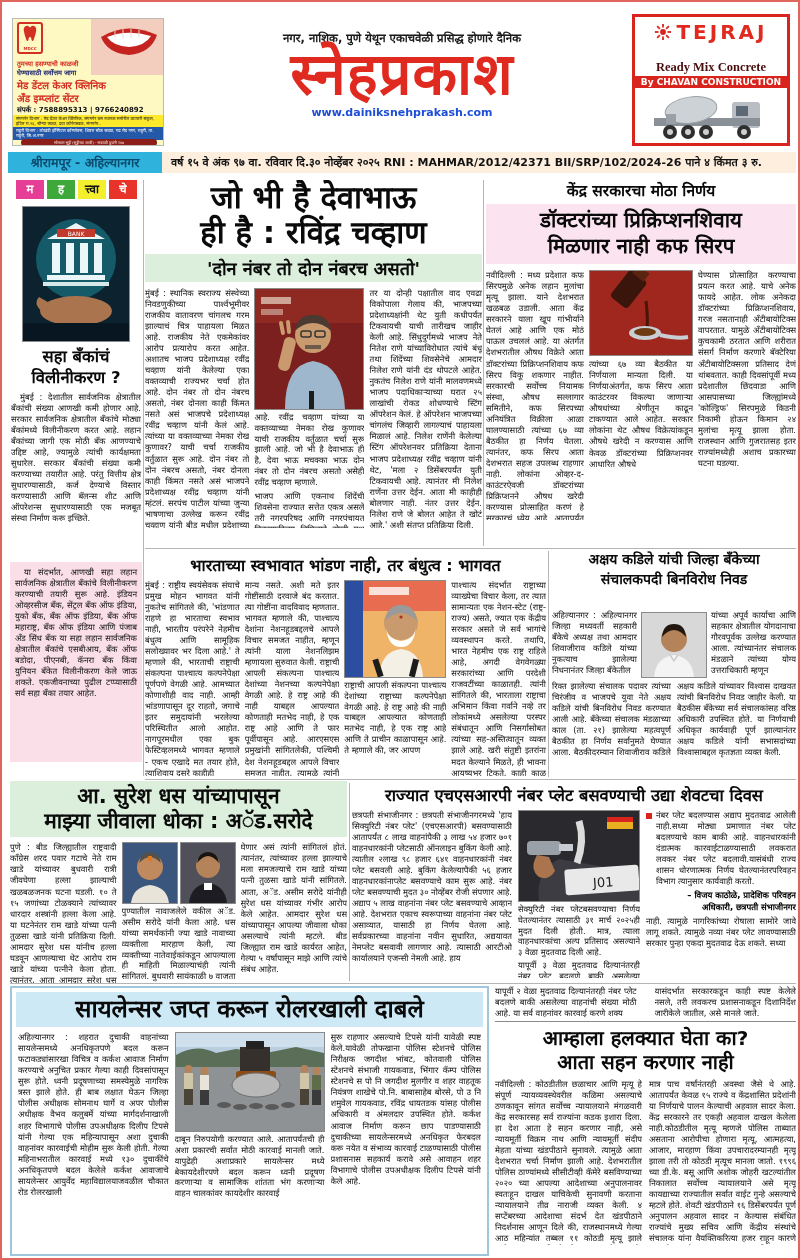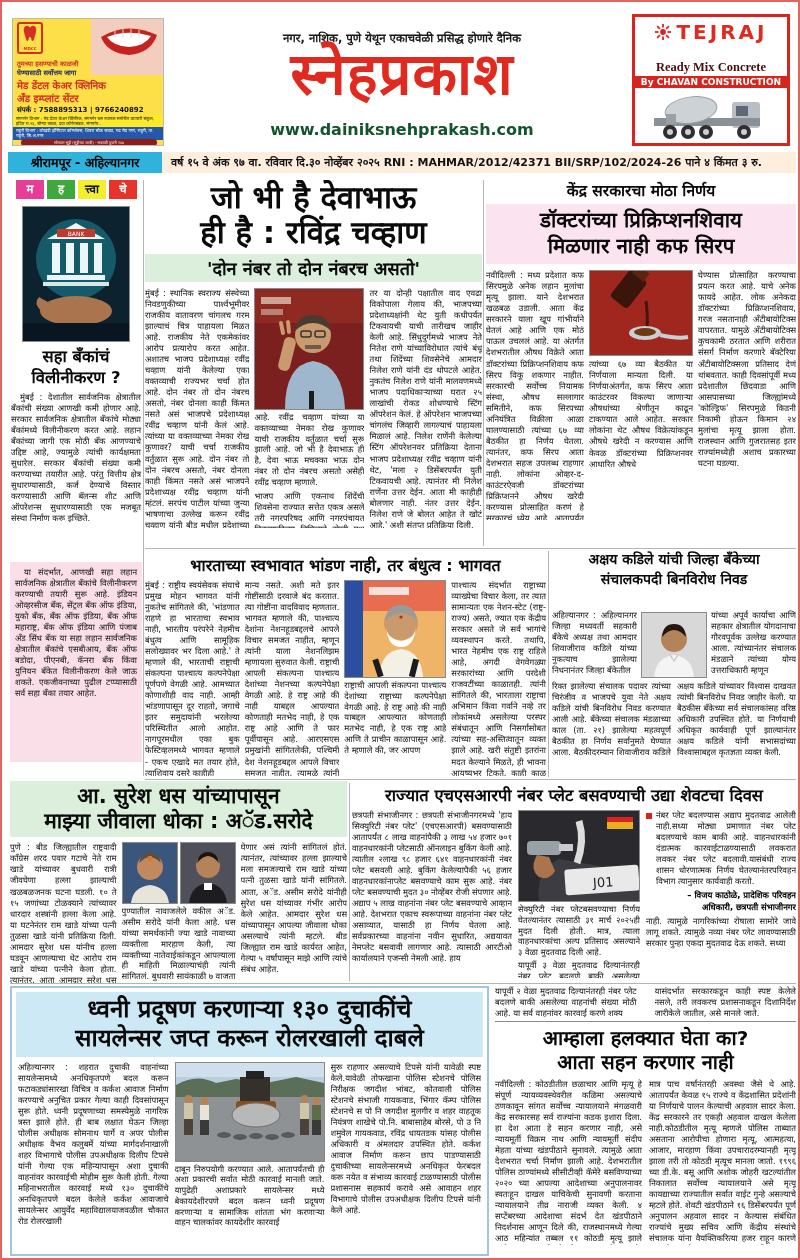--- a/index.html
+++ b/index.html
@@ -2,48 +2,48 @@
 <html><head>
 <meta charset="utf-8">
 <style>
   * { margin:0; padding:0; box-sizing:border-box; }
   html,body { background:#e9e9e9; }
   body { font-family:"DejaVu Sans", sans-serif; }
   #page { position:relative; width:800px; height:1260px; background:#ffffff; margin:0 auto;
           border:2px solid #e0655c; overflow:hidden; }
 
   
-  .dental-ad { position:absolute; left:10px; top:16px; width:152px; height:128px; border:1px solid #b9b9b9; background:#fde047; overflow:hidden; }
+  .dental-ad { position:absolute; left:10px; top:16px; width:152px; height:128px; border:1px solid #b9b9b9; background:#fef9c3; overflow:hidden; }
   .smile-img { position:absolute; right:0; top:0; width:72px; height:56px; }
   .tooth-box { position:absolute; left:4px; top:3px; width:26px; height:32px; border:2px solid #d32f23; border-radius:3px; text-align:center; }
   .tooth-box .lbl { font-size:4px; color:#d32f23; font-weight:bold; }
   .dental-line1 { position:absolute; left:4px; top:40px; font-size:6.6px; font-weight:bold; color:#d32f23; }
   .dental-line2 { position:absolute; left:4px; top:49px; font-size:6.6px; font-weight:bold; color:#17216e; }
   .dental-name1 { position:absolute; left:4px; top:59px; font-size:10px; font-weight:bold; color:#d32f23; }
   .dental-name2 { position:absolute; left:4px; top:72px; font-size:10px; font-weight:bold; color:#d32f23; }
   .dental-contact { position:absolute; left:4px; top:86px; font-size:7px; font-weight:bold; color:#111; }
   .dental-branch1 { position:absolute; left:0; top:96px; width:152px; background:#ffe92a; color:#222; font-size:4.3px; padding:1px 3px; line-height:1.25; }
   .dental-branch2 { position:absolute; left:0; top:108px; width:152px; background:#2458a8; color:#fff; font-size:4.3px; padding:1px 3px; line-height:1.25; }
   .dental-footer { position:absolute; left:8px; top:120px; width:136px; background:#8c1d18; color:#ffe; font-size:3.8px; text-align:center; border-radius:4px; padding:1px 0; }
 
   .mast-center { position:absolute; left:170px; top:10px; width:460px; text-align:center; }
   .mast-tagline { font-size:11.5px; font-weight:bold; color:#1a1a1a; margin-top:18px; }
   .mast-title { font-size:58px; font-weight:bold; color:#e02a20; line-height:1.02; letter-spacing:1px; }
-  .mast-site { font-size:16px; font-weight:bold; color:#14532d; margin-top:16px; }
+  .mast-site { font-size:11px; font-weight:bold; color:#1d4ed8; margin-top:2px; }
 
   .tejraj-ad { position:absolute; right:8px; top:12px; width:158px; height:132px; border:3px solid #d9241d; background:#fff; overflow:hidden; }
   .tejraj-row { display:flex; align-items:center; justify-content:center; gap:4px; margin-top:3px; }
   .tejraj-title { font-size:20px; font-weight:bold; color:#e02a20; letter-spacing:3px; }
   .tejraj-sub { text-align:center; font-family:"Liberation Serif", serif; font-size:12.5px; font-weight:bold; color:#4a0d0d;margin-top:16px; }
   .tejraj-by { background:#d9241d; color:#fff; font-size:9px; font-weight:bold; text-align:center; padding:1px 0; margin-top:1px; }
   .tejraj-truck { width:100%; height:60px; }
   .tejraj-contact { background:#d9241d; color:#fff; font-size:7.6px; font-weight:bold; text-align:center; padding:2px 0; }
 
   .date-bar { position:absolute; left:6px; top:150px; width:788px; height:21px; display:flex; }
-  .date-city { width:154px; background:#2fb3dc; color:#000000; font-weight:bold; font-size:12.5px; display:flex; align-items:center; justify-content:center; }
+  .date-city { width:154px; background:#2fb3dc; color:#0c4a6e; font-weight:bold; font-size:12.5px; display:flex; align-items:center; justify-content:center; }
   .date-issue { flex:1; background:#fdeedd; color:#131313; font-weight:bold; font-size:11px; line-height:21px; padding-left:9px; white-space:nowrap; overflow:hidden; }
 
   
   .art-body, .cap { font-size:8.3px; line-height:1.33; text-align:justify; color:#131313; }
   .cap { line-height:1.3; }
   .photo { border:1px solid #8a8a8a; overflow:hidden; flex:none; }
   .vrule { position:absolute; width:1px; background:#b5b5b5; }
   .hrule { position:absolute; height:1px; background:#b5b5b5; }
 
   
@@ -424,21 +424,20 @@
           <div>– विजय काठोळे, प्रादेशिक परिवहन</div>
           <div>अधिकारी, छत्रपती संभाजीनगर</div>
         </div>
         <div class="art-body">नाही. त्यामुळे नागरिकांच्या रोषाला सामोरे जावे लागू शकते. त्यामुळे नव्या नंबर प्लेट लावण्यासाठी सरकार पुन्हा एकदा मुदतवाढ देऊ शकते. सध्या</div>
       </div>
     </div>
   </div>
 
   <div class="silencer">
     <div class="sil-h">
-      <div>ध्वनी प्रदूषण करणाऱ्या १३० दुचाकींचे</div>
       <div>सायलेन्सर जप्त करून रोलरखाली दाबले</div>
     </div>
     <div class="sil-body">
       <div class="c art-body">अहिल्यानगर : शहरात दुचाकी वाहनांच्या सायलेन्समध्ये अनधिकृतपणे बदल करून फटाकड्यांसारखा विचित्र व कर्कश आवाज निर्माण करण्याचे अनुचित प्रकार गेल्या काही दिवसांपासून सुरू होते. ध्वनी प्रदूषणाच्या समस्येमुळे नागरिक त्रस्त झाले होते. ही बाब लक्षात घेऊन जिल्हा पोलीस अधीक्षक सोमनाथ घार्गे व अपर पोलीस अधीक्षक वैभव कलुबर्मे यांच्या मार्गदर्शनाखाली शहर विभागाचे पोलीस उपअधीक्षक दिलीप टिपसे यांनी गेल्या एक महिन्यापासून अशा दुचाकी वाहनांवर कारवाईची मोहीम सुरू केली होती. गेल्या महिनाभरातील कारवाई मध्ये १३० दुचाकींचे अनधिकृतपणे बदल केलेले कर्कश आवाजाचे सायलेन्सर आयुर्वेद महाविद्यालयाजवळील चौकात रोड रोलरखाली</div>
       <div class="cp">
         <div class="photo sil-photo">
           <svg width="148" height="98" viewBox="0 0 148 98">
             <rect width="148" height="98" fill="#b9cfdf"></rect>
             <rect x="0" y="0" width="148" height="14" fill="#cfe0ec"></rect>
             <path d="M0 22 Q20 10 40 20 L60 16 L90 20 L120 14 L148 20 L148 34 L0 34 Z" fill="#5a6e58"></path>

